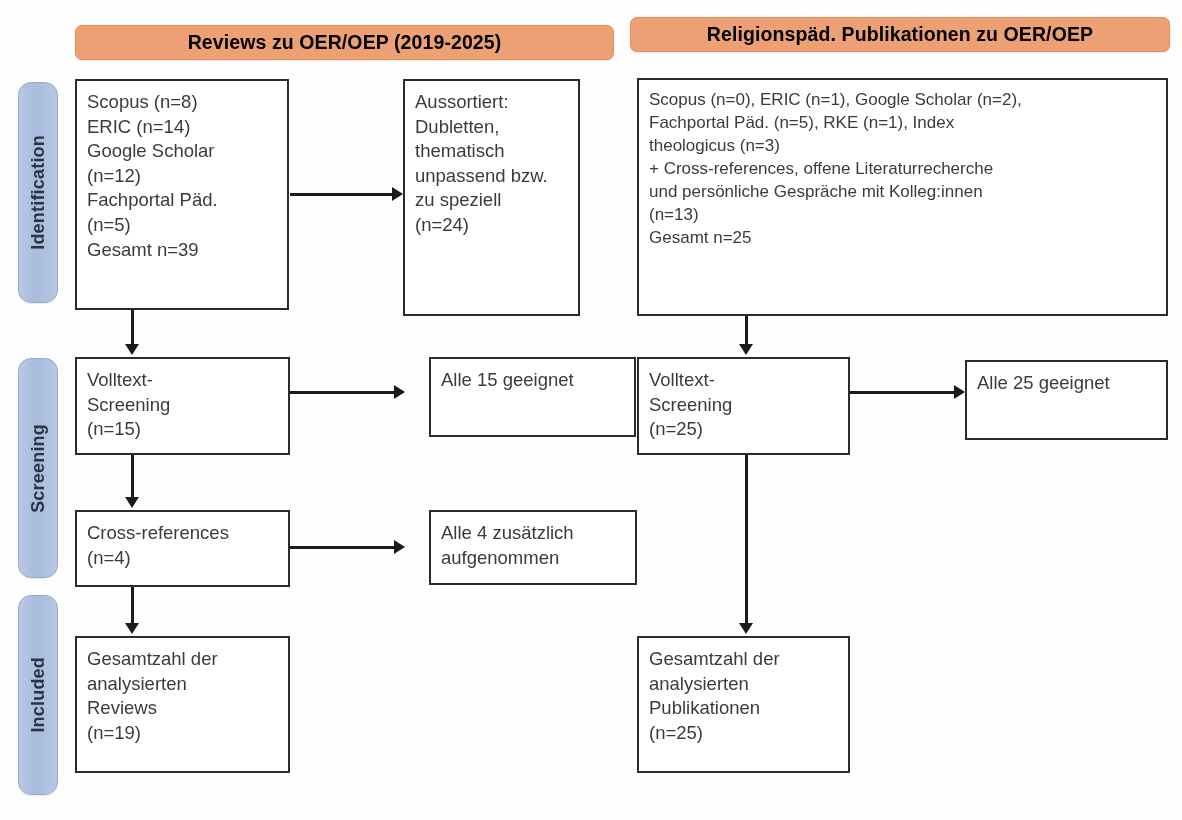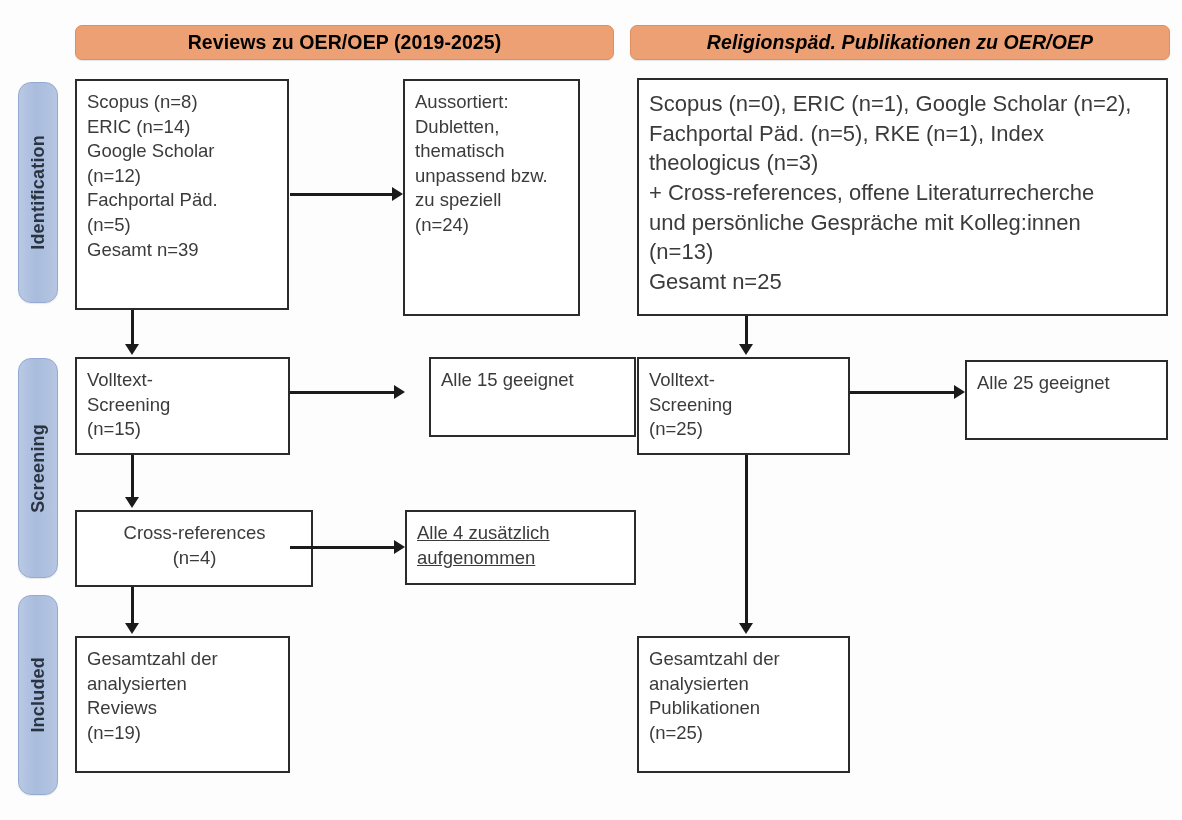--- a/index.html
+++ b/index.html
@@ -27,21 +27,21 @@
     align-items:center;
     justify-content:center;
     color:#000000;
     font-size:19.5px;
     font-weight:bold;
     letter-spacing:.1px;
     box-shadow:0 1px 1px rgba(0,0,0,.10);
     white-space:nowrap;
   }
   #hdr-left{left:75px;  top:25px; width:537px;}
-  #hdr-right{left:630px;top:25px; width:538px;font-style:italic;}
+  #hdr-right{left:630px;top:17px; width:538px;}
 
   
   .stage{
     position:absolute;
     left:18px;
     width:38px;
     border-radius:13px;
     background:linear-gradient(to right,#b9c9e4 0%,#a9bcdd 45%,#b6c6e2 100%);
     border:1px solid #94aad0;
     box-shadow:0 1px 1px rgba(0,0,0,.08);
@@ -68,28 +68,28 @@
     background:#ffffff;
     border:2.5px solid #2b2b2b;
     box-sizing:border-box;
     padding:9px 9px 8px 10px;
     font-size:18.5px;
     line-height:1.33;
     color:#3b3b3b;
     white-space:pre-line;
     overflow:hidden;
   }
-  .box.wide{font-size:22px;line-height:1.35;}
+  .box.wide{font-size:17px;line-height:1.35;}
 
   #box-id-sources  {left:75px;  top:79px;  width:214px; height:231px;}
   #box-id-excluded {left:403px; top:79px;  width:177px; height:237px;}
   #box-scr-fulltext{left:75px;  top:357px; width:215px; height:98px;}
   #box-scr-allfit  {left:405px; top:357px; width:207px; height:80px;margin-left:24px;}
-  #box-scr-cross   {left:75px;  top:510px; width:238px; height:77px;text-align:center;}
-  #box-scr-crossadd{left:405px; top:510px; width:231px; height:75px;text-decoration:underline;}
+  #box-scr-cross   {left:75px;  top:510px; width:215px; height:77px;}
+  #box-scr-crossadd{left:429px; top:510px; width:208px; height:75px;}
   #box-inc-total   {left:75px;  top:636px; width:215px; height:137px;}
 
   #box-rid-sources {left:637px; top:78px;  width:531px; height:238px;}
   #box-rscr-fulltext{left:637px;top:357px; width:213px; height:98px;}
   #box-rscr-allfit {left:965px; top:360px; width:203px; height:80px;}
   #box-rinc-total  {left:637px; top:636px; width:213px; height:137px;}
 
   
   .conn{position:absolute;background:#1b1b1b;}
   .vline{width:3px;}

